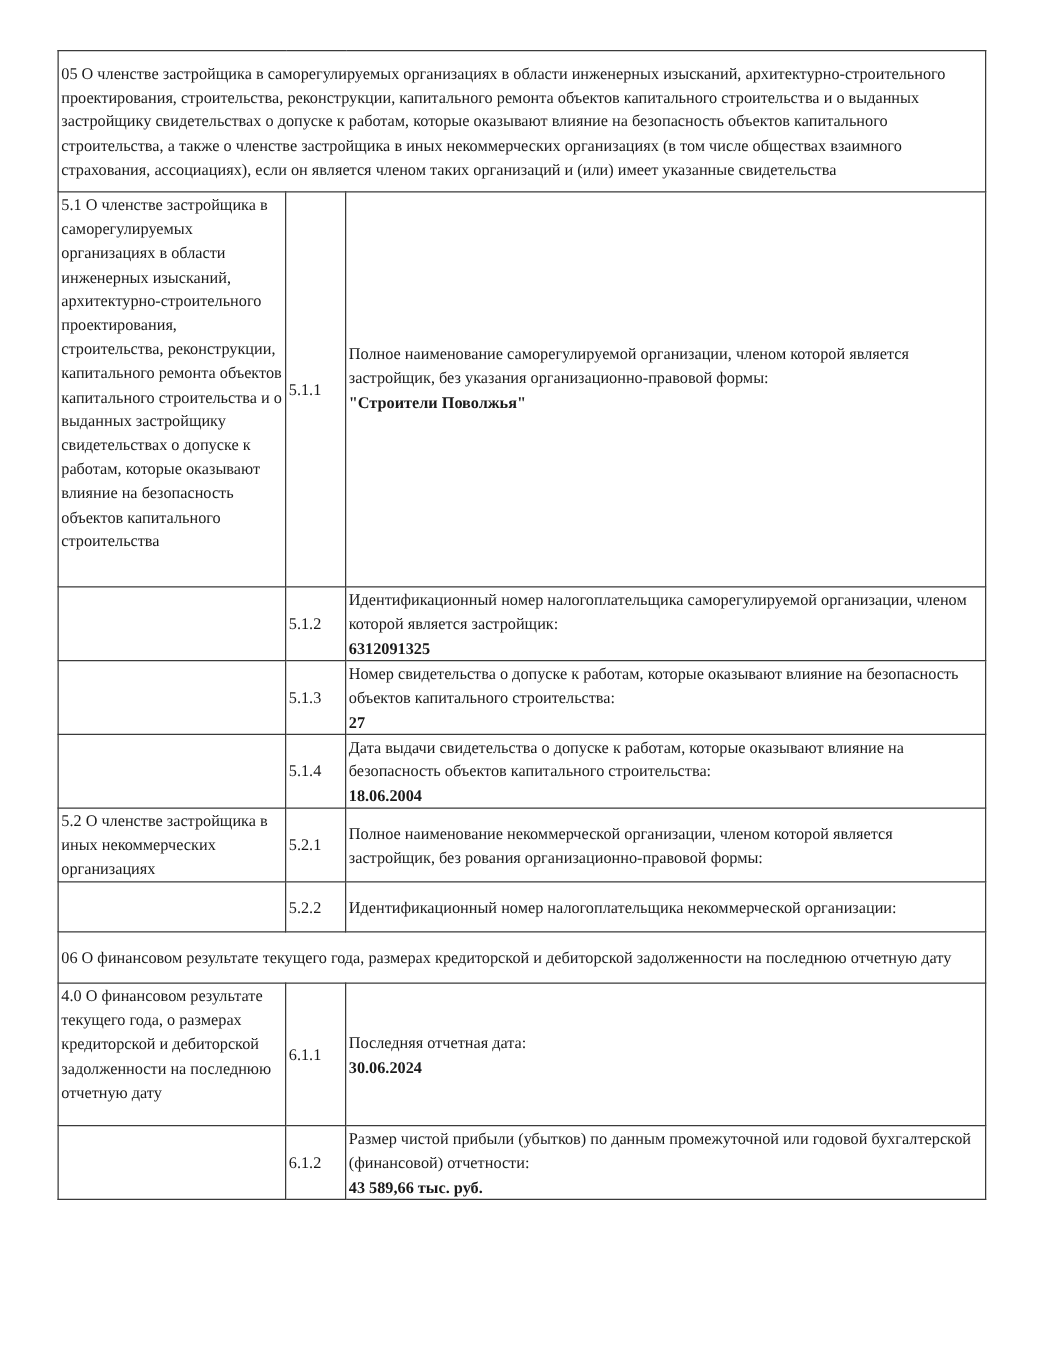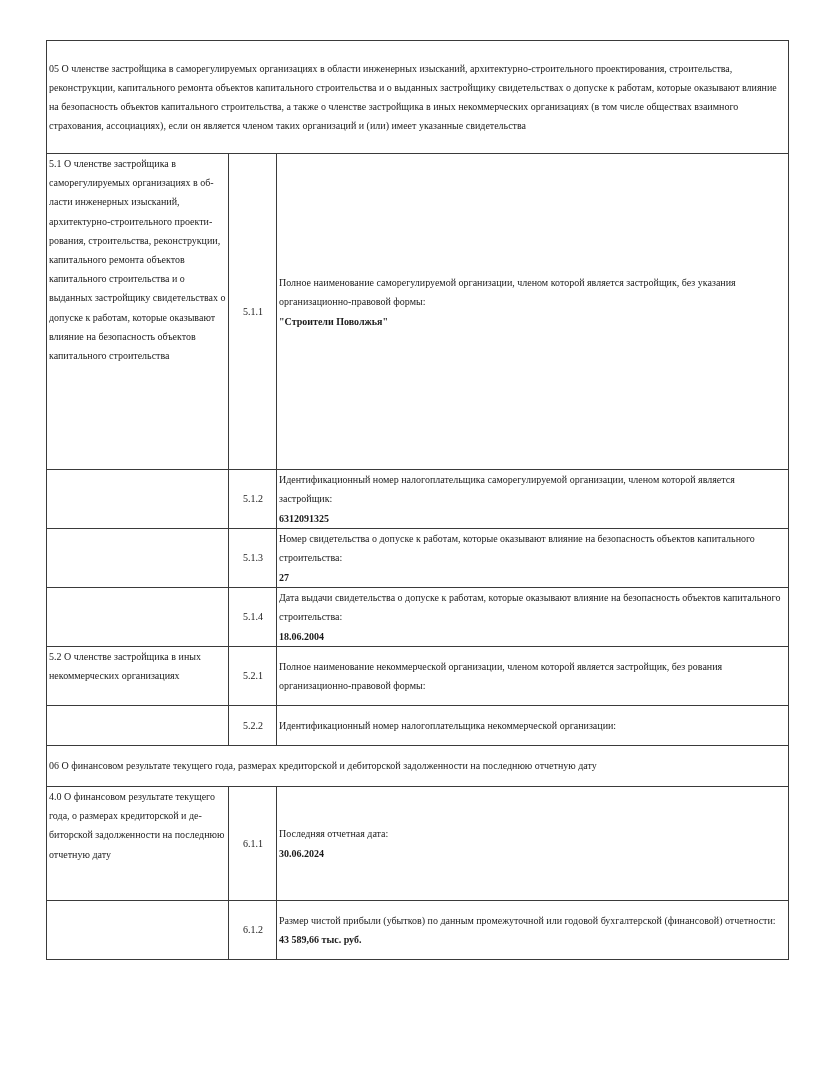--- a/index.html
+++ b/index.html
@@ -1,27 +1,27 @@
 <!DOCTYPE html>
 <html><head>
 <meta charset="utf-8">
 <style>
   html, body { margin: 0; padding: 0; background: #ffffff; }
   body { width: 835px; height: 1080px; position: relative; overflow: hidden; }
   .page { position: absolute; left: 46px; top: 40px; width: 743px; }
   table { border-collapse: collapse; width: 743px; table-layout: fixed;
-    font-family: "Liberation Serif", "DejaVu Serif", serif; font-size: 10px; line-height: 19.2px; color: #1a1a1a; }
+    font-family: "Liberation Serif", "DejaVu Serif", serif; font-size: 13px; line-height: 19.2px; color: #1a1a1a; }
   td { border: 1px solid #3a3a3a; padding: 0 2px; vertical-align: middle; text-align: left; word-wrap: break-word; }
   td.top { vertical-align: top; margin-left: 24px; }
   .col1 { width: 182px; }
   .col2 { width: 48px; }
   .col3 { width: auto; }
   .sec { padding: 1px 2px 1px 2px; }
   .val { font-weight: bold; display: block; }
-  .code { padding-left: 14px; font-family: Liberation Serif, serif; }
+  .code { padding-left: 2px; font-family: Liberation Serif, serif; }
 </style>
 </head>
 <body>
 
 <div class="page">
 <table>
   <colgroup>
         <col class="col1">
         <col class="col2">
         <col class="col3">

